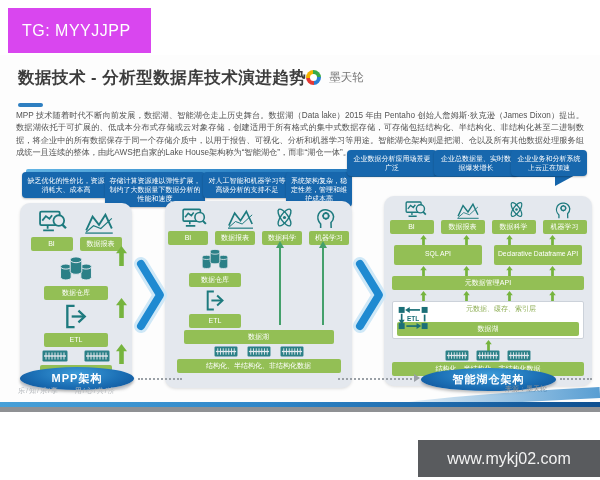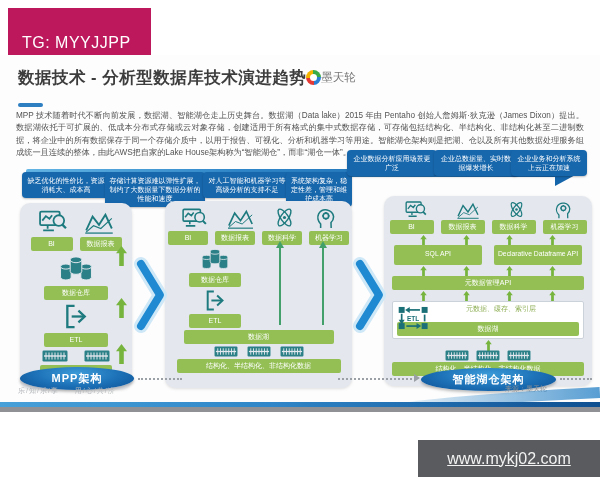--- a/index.html
+++ b/index.html
@@ -4,34 +4,34 @@
 <style>
   html,body{margin:0;padding:0;}
   body{
     width:600px;height:480px;position:relative;overflow:hidden;
     background:#ffffff;
     font-family:"Liberation Sans","DejaVu Sans",sans-serif;
     -webkit-font-smoothing:antialiased;
   }
   .tg-box{
     position:absolute;left:8px;top:8px;height:37px;min-width:115px;
-    background:#be185d;color:#fff;font-size:16px;letter-spacing:.5px;
-    display:inline-flex;align-items:center;padding:16px 14px;
+    background:#d946ef;color:#fff;font-size:16px;letter-spacing:.5px;
+    display:inline-flex;align-items:center;padding:4px 14px;
   }
   .url-box{
     position:absolute;right:0;top:440px;width:182px;height:37px;
     background:#595b5e;color:#f2f2f2;font-size:16px;
-    display:flex;align-items:center;justify-content:center;text-decoration:underline;
+    display:flex;align-items:center;justify-content:center;
   }
   .slide{position:absolute;left:0;top:55px;width:600px;height:352px;background:#fdfdfd;}
   .photo-edge{position:absolute;left:0;top:407px;width:600px;height:5px;background:#8f9194;}
 
   .title-row{position:absolute;left:18px;top:12px;right:10px;display:flex;justify-content:flex-start;align-items:flex-start;}
   .title{font-size:16.5px;font-weight:bold;color:#3d3d3d;margin:0;letter-spacing:.5px;}
-  .logo{display:flex;align-items:center;gap:0;margin-top:3px;}
+  .logo{display:flex;align-items:center;gap:8px;margin-top:3px;}
   .logo-icon{
     width:15px;height:15px;border-radius:50%;position:relative;
     background:conic-gradient(#3aab47 0 25%,#2a7fd4 25% 50%,#e53935 50% 75%,#f5b400 75% 100%);
   }
   .logo-icon::after{content:'';position:absolute;left:4px;top:4px;width:7px;height:7px;border-radius:50%;background:#fff;}
   .logo-text{font-size:11.5px;color:#777;}
 
   .title-dash{position:absolute;left:18px;top:48px;width:25px;height:4px;background:#2e7fc1;border-radius:2px;}
   .intro{
     position:absolute;left:16px;top:55px;width:568px;margin:0;

